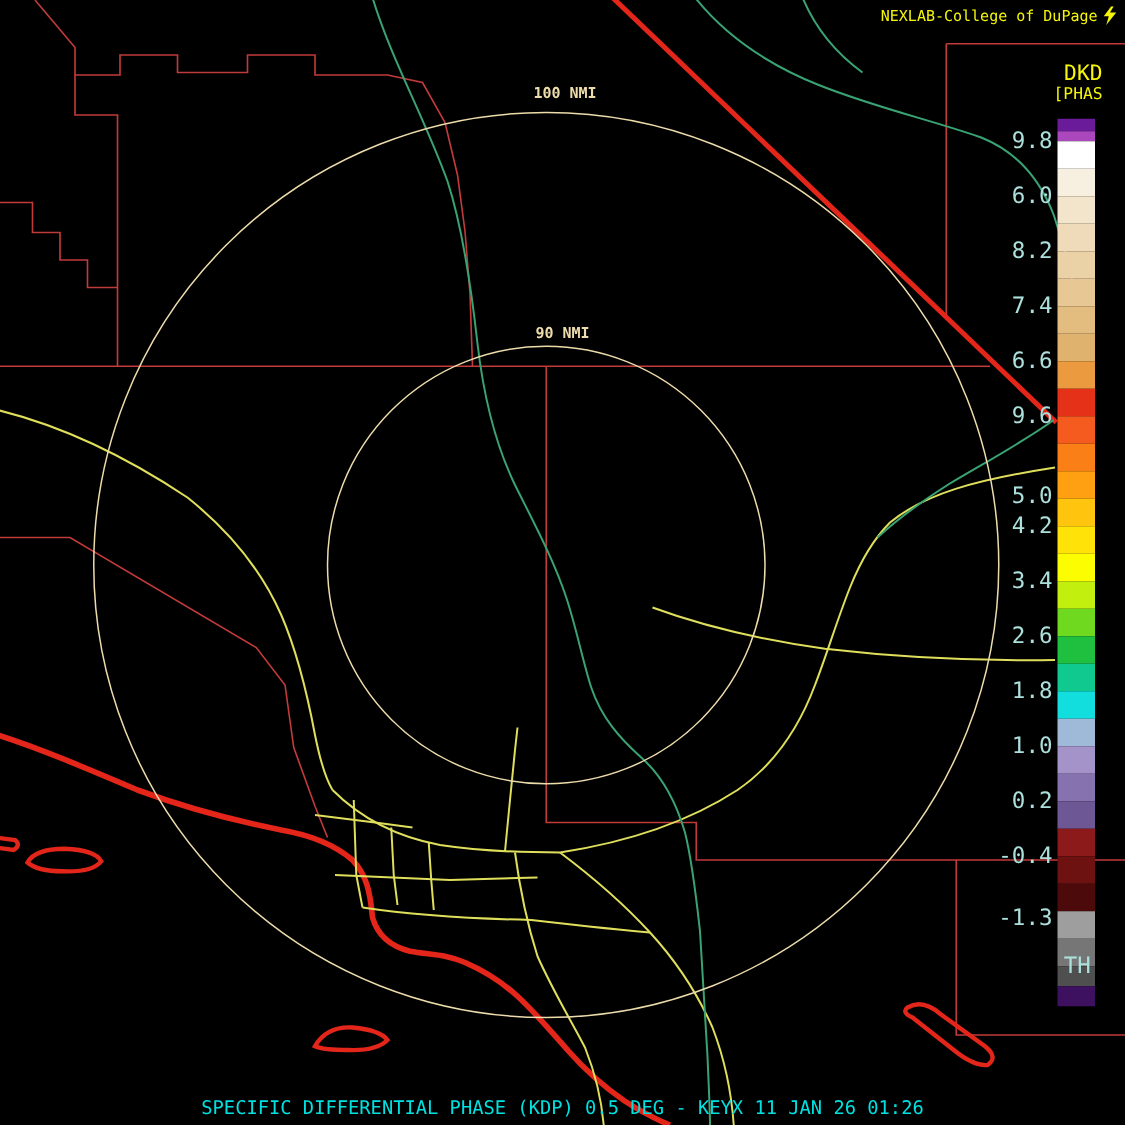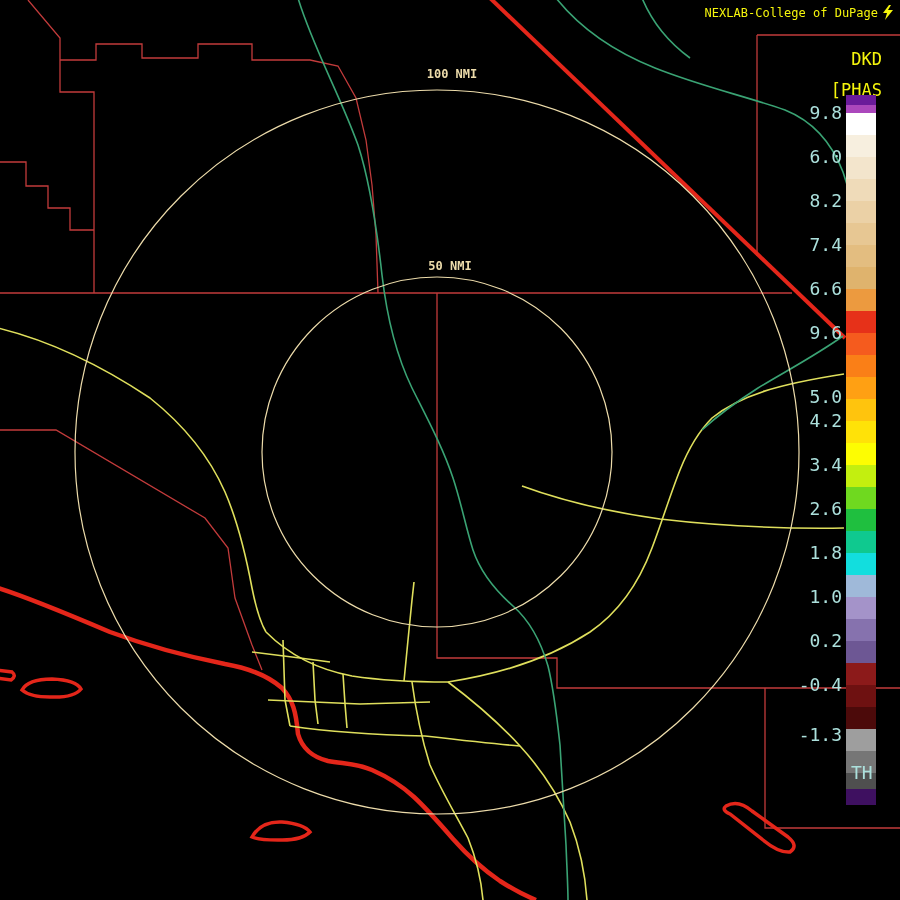--- a/index.html
+++ b/index.html
@@ -7,21 +7,21 @@
     position:relative;width:900px;height:900px;background:#000;overflow:hidden;
     font-family:"DejaVu Sans Mono","Liberation Mono",monospace;
   }
   .screen svg.map{position:absolute;left:0;top:0;}
   .lbl{position:absolute;white-space:pre;}
   .yellow{color:#F5F50C;}
   .cyan{color:#00E0E0;}
   .wheat{color:#EDDCAB;}
   .hdr{font-size:12px;top:6px;right:22px;}
   .pid{font-size:17px;top:49px;right:18px;}
-  .punit{font-size:17px;top:80px;right:18px;margin-left:12px;}
+  .punit{font-size:13px;top:68px;right:18px;margin-left:12px;}
   .rangelbl{font-size:12px;font-weight:bold;background:#000;text-align:center;padding:1px 2px;}
   .footer{font-size:15px;top:877px;left:0;width:900px;text-align:center;}
   .bolt{position:absolute;top:5px;right:6px;}
   .colorbar{position:absolute;left:846px;top:95px;width:30px;height:710px;}
   .cb-labels{position:absolute;left:0;top:0;width:900px;height:900px;pointer-events:none;}
   .cb-label{position:absolute;right:58px;color:#ACE0DC;font-size:18px;line-height:14px;text-align:right;}
   g.county{stroke:#C23B3B;stroke-width:1.3;fill:none;}
   g.thick{stroke:#E4261A;fill:none;}
   g.hwy{stroke:#DFDF5C;stroke-width:1.6;fill:none;}
   g.river{stroke:#3AA374;stroke-width:1.6;fill:none;}
@@ -78,21 +78,21 @@
       <path d="M 642,-2 C 652,22 668,42 690,58"></path>
     </g>
 
     <g class="rings">
       <circle cx="437" cy="452" r="362"></circle>
       <circle cx="437" cy="452" r="175"></circle>
     </g>
   </svg>
 
   <div class="lbl wheat rangelbl" style="left:410px;top:66px;width:80px;">100 NMI</div>
-  <div class="lbl wheat rangelbl" style="left:412px;top:258px;width:72px;">50 NMI</div>
+  <div class="lbl wheat rangelbl" style="left:412px;top:258px;width:72px;">90 NMI</div>
 
   <div class="lbl yellow hdr">NEXLAB-College of DuPage</div>
   <svg class="bolt" width="12" height="15" viewBox="0 0 12 15">
     <polygon points="7,0 1,8 5,8 3,15 11,5 6,5 9,0" fill="#F5F50C"></polygon>
   </svg>
   <div class="lbl yellow pid">DKD</div>
   <div class="lbl yellow punit">[PHAS</div>
 
   <div class="colorbar" id="cb-segments">
       <div style="height: 10px; background: rgb(106, 27, 154);"></div>
@@ -142,13 +142,14 @@
       <div class="cb-label" style="top: 458px;">3.4</div>
       <div class="cb-label" style="top: 502px;">2.6</div>
       <div class="cb-label" style="top: 546px;">1.8</div>
       <div class="cb-label" style="top: 590px;">1.0</div>
       <div class="cb-label" style="top: 634px;">0.2</div>
       <div class="cb-label" style="top: 678px;">-0.4</div>
       <div class="cb-label" style="top: 728px;">-1.3</div>
       <div class="cb-label" style="top: 766px; left: 851px; right: auto;">TH</div>
     </div>
 
+  <div class="lbl cyan footer">SPECIFIC DIFFERENTIAL PHASE (KDP) 0.5 DEG - KEYX 11 JAN 26 01:26</div>
 </div>
 
 </body></html>

